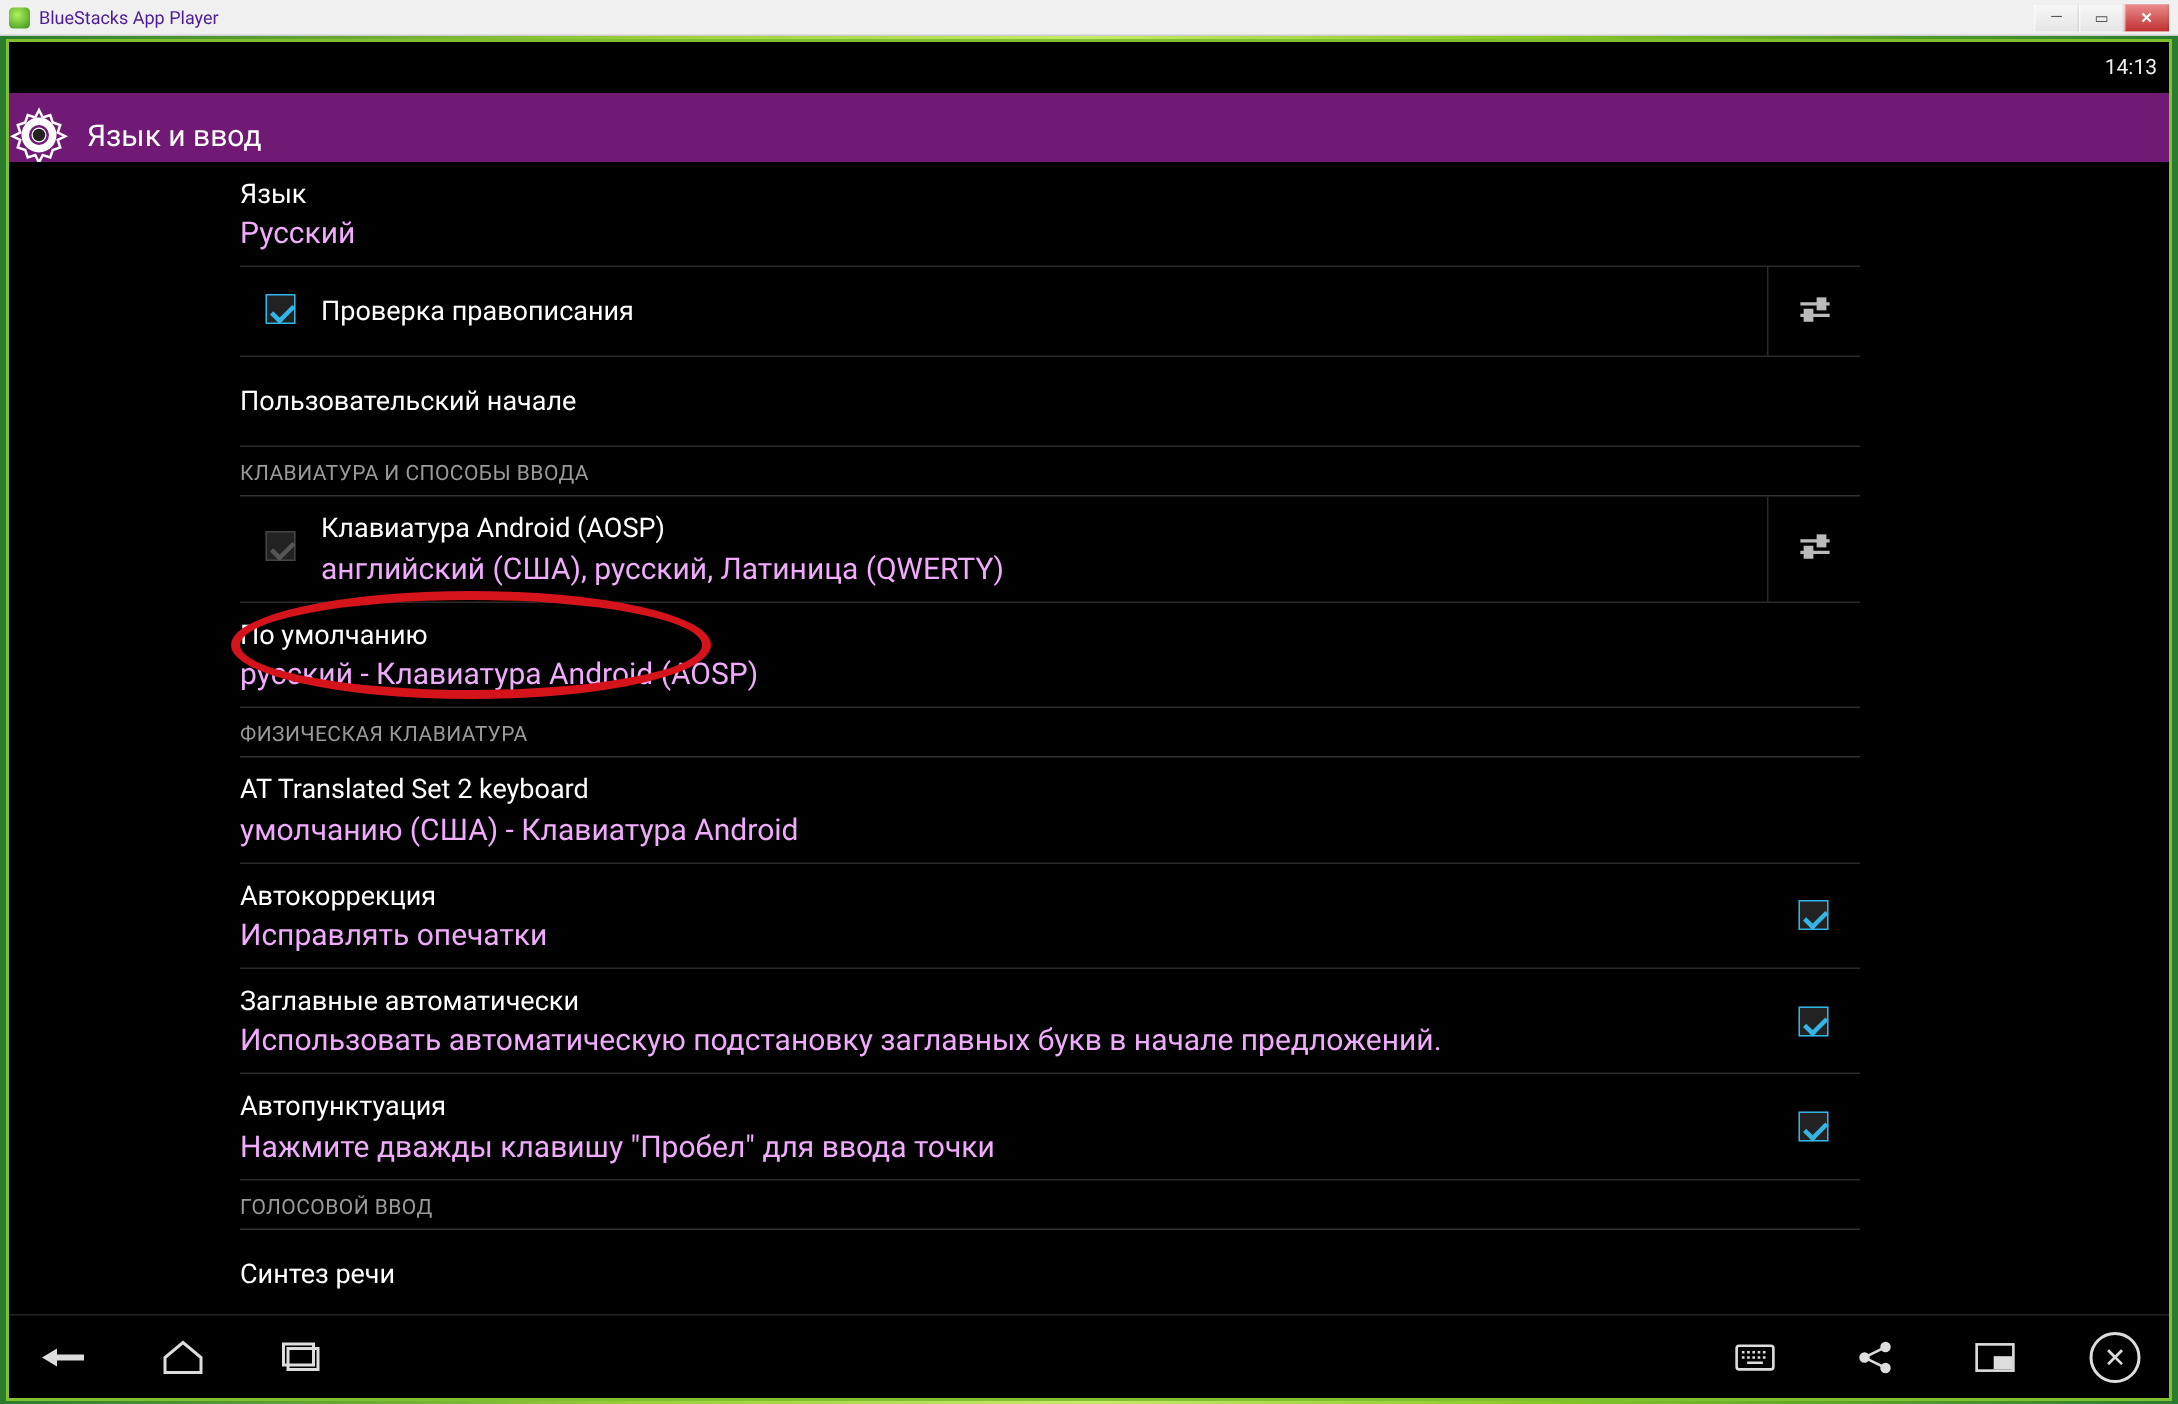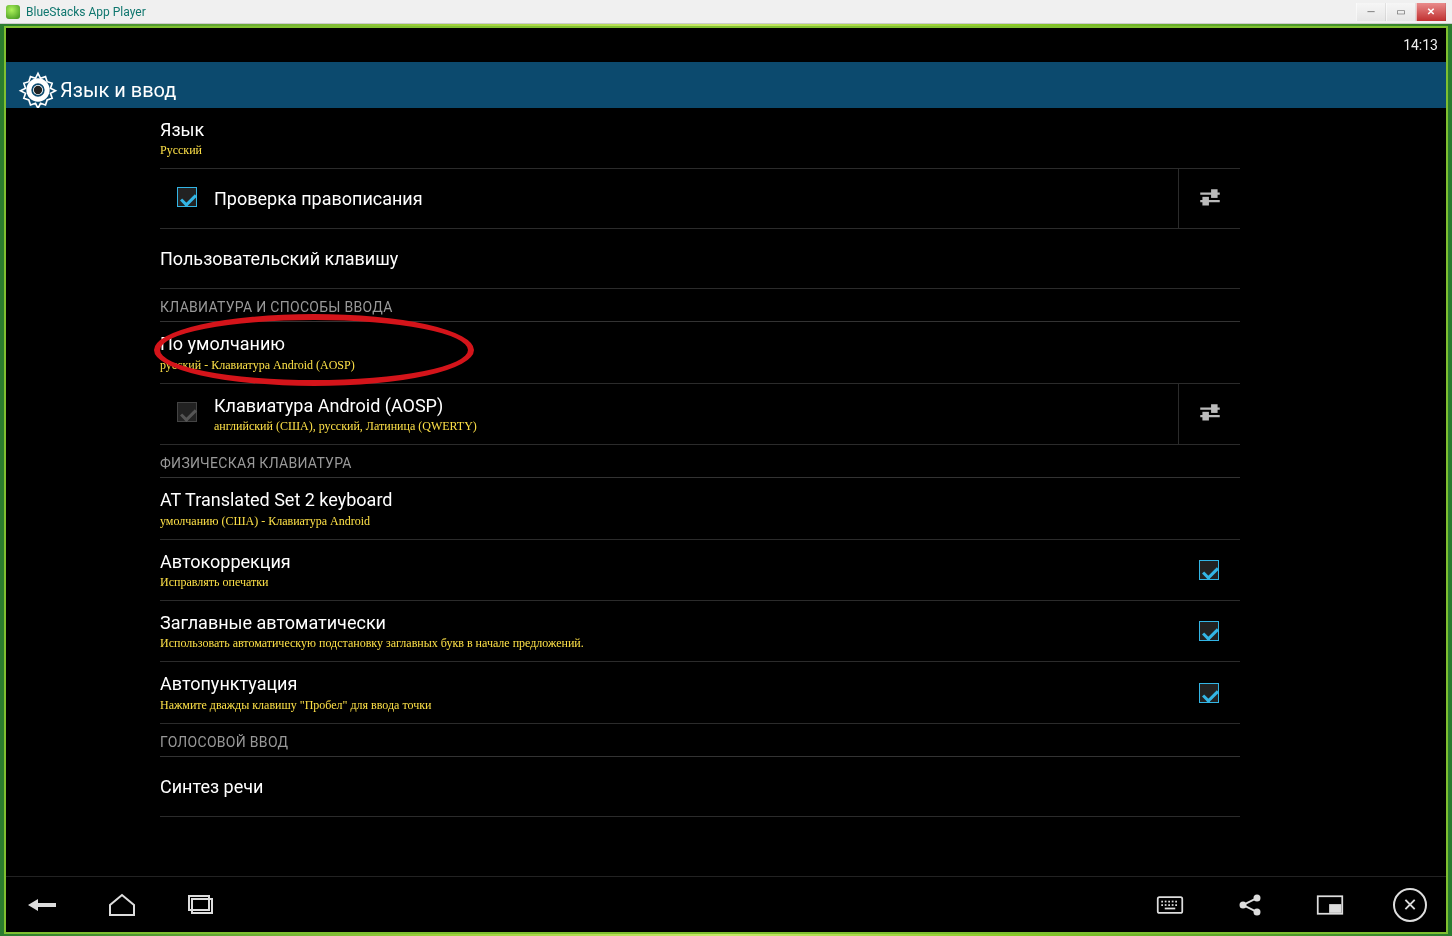--- a/index.html
+++ b/index.html
@@ -19,21 +19,21 @@
     padding: 0 6px;
     border-bottom: 1px solid #ccc;
     font-size: 12px;
     justify-content: space-between;
   }
   .win-titlebar-left { display: flex; align-items: center; gap: 6px; }
   .bs-logo {
     width: 14px; height: 14px; border-radius: 3px;
     background: radial-gradient(circle at 40% 35%, #aef35c, #3a8f1b);
   }
-  .win-title { color: #0f766e; }
+  .win-title { color: #4c1d95; }
   .win-controls { display: flex; gap: 0; }
   .win-btn {
     width: 30px; height: 18px;
     display: flex; align-items: center; justify-content: center;
     border-left: 1px solid rgba(255,255,255,.6);
     border-right: 1px solid rgba(0,0,0,.08);
     background: linear-gradient(#f6f6f6, #e6e6e6);
     font-size: 10px; color: #555;
   }
   .win-close {
@@ -53,25 +53,25 @@
     background: #000;
     display: flex;
     align-items: center;
     justify-content: flex-end;
     padding: 17px 8px;
     color: #eee;
     font-size: 14px;
   }
   .settings-header {
     height: 56px;
-    background: #0c4a6e;
-    display: flex;
-    align-items: center;
-    gap: 2px;
-    padding: 0 12px;
+    background: #701a75;
+    display: flex;
+    align-items: center;
+    gap: 12px;
+    padding: 0 0;
     border-bottom: 1px solid #333;
     color: #fff;
   }
   .gear-icon svg { width: 40px; height: 40px; display: block; }
   .settings-header-title { font-size: 20px; font-weight: 400; color: #fff; }
 
   .content {
     position: absolute;
     top: 80px; 
     bottom: 56px;
@@ -99,21 +99,21 @@
     position: relative;
   }
   .row .check-col {
     width: 54px; flex-shrink: 0; text-align: center;
   }
   .row .main {
     flex: 1;
     padding: 10px 0;
   }
   .row .main .title { color: #fff; font-size: 18px; line-height: 1.3; }
-  .row .main .sub { color: #fde047; font-size: 12px; margin-top: 2px; font-family: Liberation Serif, serif; }
+  .row .main .sub { color: #f0abfc; font-size: 20px; margin-top: 2px; }
   .row .action-col {
     width: 62px; flex-shrink: 0;
     display: flex; align-items: center; justify-content: center;
     border-left: 1px solid #2b2b2b;
     align-self: stretch;
   }
   .indent .main { }
 
   .chk {
     width: 20px; height: 20px;
@@ -222,49 +222,49 @@
                 <path d="M3 7h18M3 14h18"></path>
                 <rect x="14" y="4" width="4" height="6" fill="#bbb"></rect>
                 <rect x="6" y="11" width="4" height="6" fill="#bbb"></rect>
               </svg>
           </span>
         </div>
       </div>
 
       <div class="row indent">
         <div class="main">
-          <div class="title">Пользовательский клавишу</div>
+          <div class="title">Пользовательский начале</div>
         </div>
       </div>
 
       <div class="section-header">КЛАВИАТУРА И СПОСОБЫ ВВОДА</div>
-
-      <div class="row indent" style="position:relative;">
-        <div class="main">
-          <div class="title">По умолчанию</div>
-          <div class="sub">русский - Клавиатура Android (AOSP)</div>
-        </div>
-        <span class="annot-ellipse" style="left:-6px; top:-8px; width:320px; height:72px;"></span>
-      </div>
 
       <div class="row">
         <div class="check-col"><span class="chk checked disabled"></span></div>
         <div class="main">
           <div class="title">Клавиатура Android (AOSP)</div>
           <div class="sub">английский (США), русский, Латиница (QWERTY)</div>
         </div>
         <div class="action-col">
           <span class="sliders-icon">
             <svg viewBox="0 0 24 24" fill="none" stroke="#bbb" stroke-width="2">
                 <path d="M3 7h18M3 14h18"></path>
                 <rect x="14" y="4" width="4" height="6" fill="#bbb"></rect>
                 <rect x="6" y="11" width="4" height="6" fill="#bbb"></rect>
               </svg>
           </span>
         </div>
+      </div>
+
+      <div class="row indent" style="position:relative;">
+        <div class="main">
+          <div class="title">По умолчанию</div>
+          <div class="sub">русский - Клавиатура Android (AOSP)</div>
+        </div>
+        <span class="annot-ellipse" style="left:-6px; top:-8px; width:320px; height:72px;"></span>
       </div>
 
       <div class="section-header">ФИЗИЧЕСКАЯ КЛАВИАТУРА</div>
 
       <div class="row indent">
         <div class="main">
           <div class="title">AT Translated Set 2 keyboard</div>
           <div class="sub">умолчанию (США) - Клавиатура Android</div>
         </div>
       </div>

